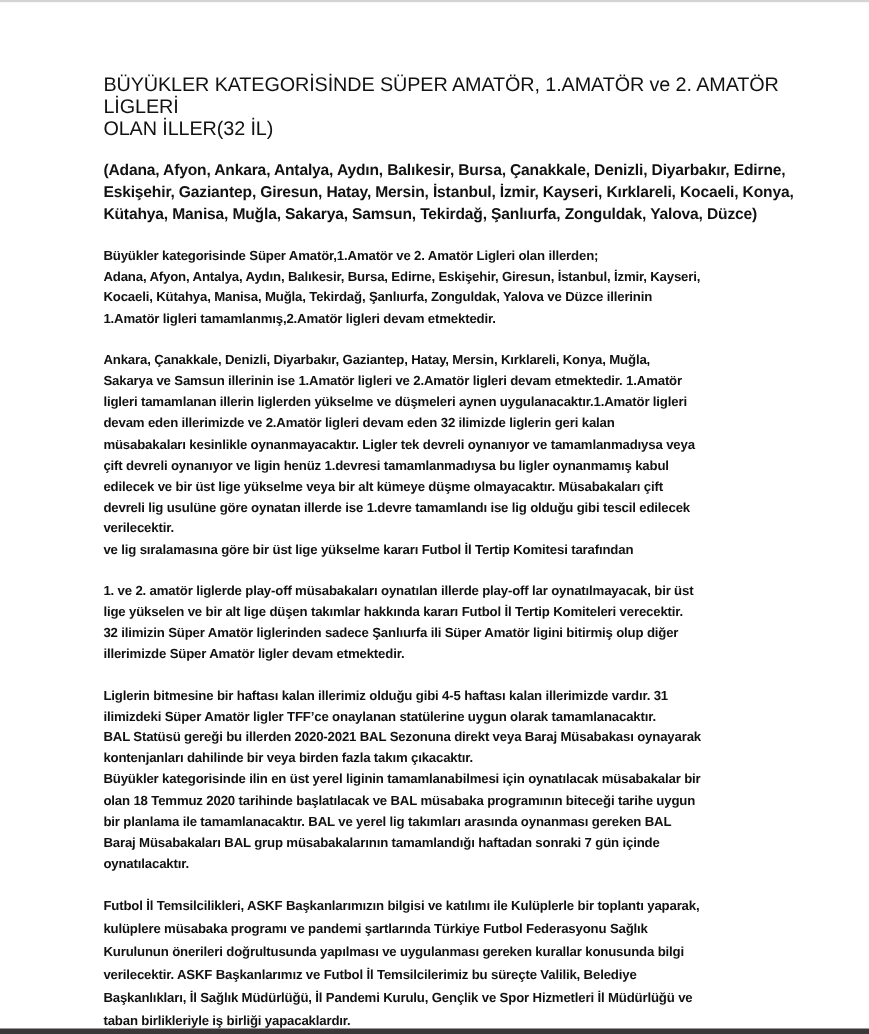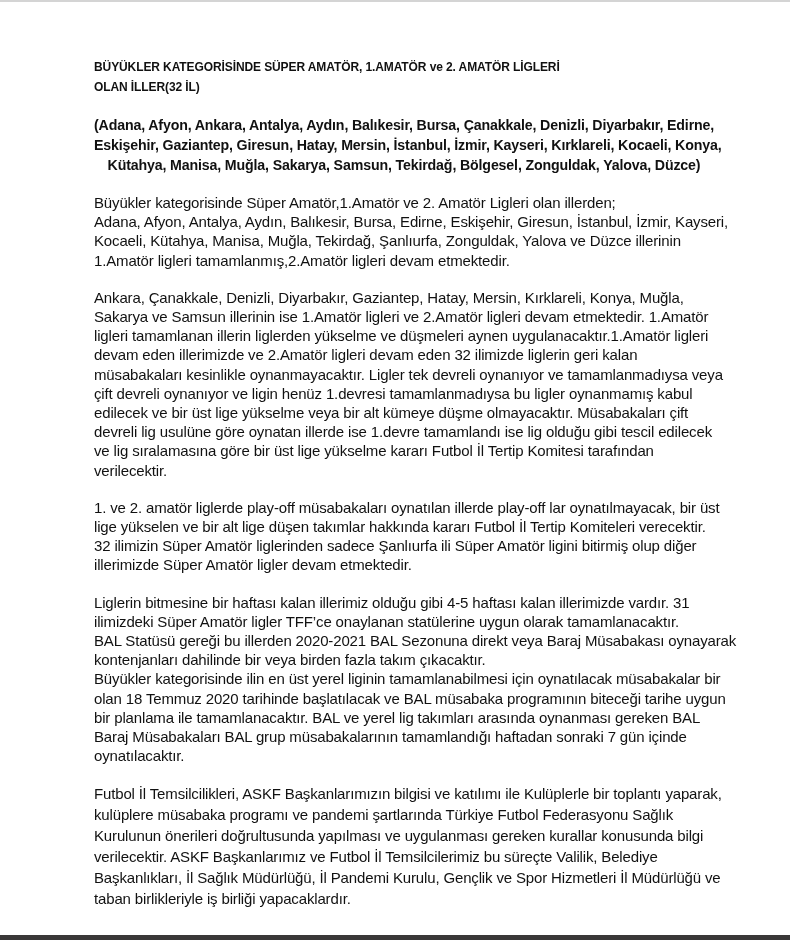--- a/index.html
+++ b/index.html
@@ -21,39 +21,39 @@
       width: 790px; height: 2px;
       background: #d4d4d4;
     }
     .page {
       position: absolute;
       left: 94px;
       top: 53px;
       width: 620px;
     }
     .title {
-      font-weight: bold;
-      font-size: 12px;
+      font-weight: normal;
+      font-size: 18px;
       line-height: 20px;
-      margin: 4px 0 18px 0;
+      margin: 14px 0 18px 0;
       letter-spacing: -0.1px;
     }
     .provinces {
       font-weight: bold;
       font-size: 14.2px;
       line-height: 20px;
       margin: 0 0 18px 0;
       letter-spacing: -0.15px;
-      text-align: center;
     }
     .para {
-      font-size: 15px;
+      font-size: 12px;
       line-height: 19.2px;
       margin: 0 0 18px 0;
       letter-spacing: -0.15px;
+      font-weight: bold;
     }
     .para .line { display: block; white-space: nowrap; }
     .para.last { line-height: 21px; }
     .bottom-bar {
       position: absolute;
       left: 0; top: 935px;
       width: 790px; height: 5px;
       background: #3a3838;
     }
   </style>
@@ -64,41 +64,41 @@
 
 <div class="page">
   <h1 class="title">
     <span class="line" style="display:block">BÜYÜKLER KATEGORİSİNDE SÜPER AMATÖR, 1.AMATÖR ve 2. AMATÖR LİGLERİ</span>
     <span class="line" style="display:block">OLAN İLLER(32 İL)</span>
   </h1>
 
   <p class="provinces">
     <span style="display:block;white-space:nowrap">(Adana, Afyon, Ankara, Antalya, Aydın, Balıkesir, Bursa, Çanakkale, Denizli, Diyarbakır, Edirne,</span>
     <span style="display:block;white-space:nowrap">Eskişehir, Gaziantep, Giresun, Hatay, Mersin, İstanbul, İzmir, Kayseri, Kırklareli, Kocaeli, Konya,</span>
-    <span style="display:block;white-space:nowrap">Kütahya, Manisa, Muğla, Sakarya, Samsun, Tekirdağ, Bölgesel, Zonguldak, Yalova, Düzce)</span>
+    <span style="display:block;white-space:nowrap">Kütahya, Manisa, Muğla, Sakarya, Samsun, Tekirdağ, Şanlıurfa, Zonguldak, Yalova, Düzce)</span>
   </p>
 
   <p class="para">
     <span class="line">Büyükler kategorisinde Süper Amatör,1.Amatör ve 2. Amatör Ligleri olan illerden;</span>
     <span class="line">Adana, Afyon, Antalya, Aydın, Balıkesir, Bursa, Edirne, Eskişehir, Giresun, İstanbul, İzmir, Kayseri,</span>
     <span class="line">Kocaeli, Kütahya, Manisa, Muğla, Tekirdağ, Şanlıurfa, Zonguldak, Yalova ve Düzce illerinin</span>
     <span class="line">1.Amatör ligleri tamamlanmış,2.Amatör ligleri devam etmektedir.</span>
   </p>
 
   <p class="para">
     <span class="line">Ankara, Çanakkale, Denizli, Diyarbakır, Gaziantep, Hatay, Mersin, Kırklareli, Konya, Muğla,</span>
     <span class="line">Sakarya ve Samsun illerinin ise 1.Amatör ligleri ve 2.Amatör ligleri devam etmektedir. 1.Amatör</span>
     <span class="line">ligleri tamamlanan illerin liglerden yükselme ve düşmeleri aynen uygulanacaktır.1.Amatör ligleri</span>
     <span class="line">devam eden illerimizde ve 2.Amatör ligleri devam eden 32 ilimizde liglerin geri kalan</span>
     <span class="line">müsabakaları kesinlikle oynanmayacaktır. Ligler tek devreli oynanıyor ve tamamlanmadıysa veya</span>
     <span class="line">çift devreli oynanıyor ve ligin henüz 1.devresi tamamlanmadıysa bu ligler oynanmamış kabul</span>
     <span class="line">edilecek ve bir üst lige yükselme veya bir alt kümeye düşme olmayacaktır. Müsabakaları çift</span>
     <span class="line">devreli lig usulüne göre oynatan illerde ise 1.devre tamamlandı ise lig olduğu gibi tescil edilecek</span>
+    <span class="line">verilecektir.</span>
     <span class="line">ve lig sıralamasına göre bir üst lige yükselme kararı Futbol İl Tertip Komitesi tarafından</span>
-    <span class="line">verilecektir.</span>
   </p>
 
   <p class="para">
     <span class="line">1. ve 2. amatör liglerde play-off müsabakaları oynatılan illerde play-off lar oynatılmayacak, bir üst</span>
     <span class="line">lige yükselen ve bir alt lige düşen takımlar hakkında kararı Futbol İl Tertip Komiteleri verecektir.</span>
     <span class="line">32 ilimizin Süper Amatör liglerinden sadece Şanlıurfa ili Süper Amatör ligini bitirmiş olup diğer</span>
     <span class="line">illerimizde Süper Amatör ligler devam etmektedir.</span>
   </p>
 
   <p class="para">

